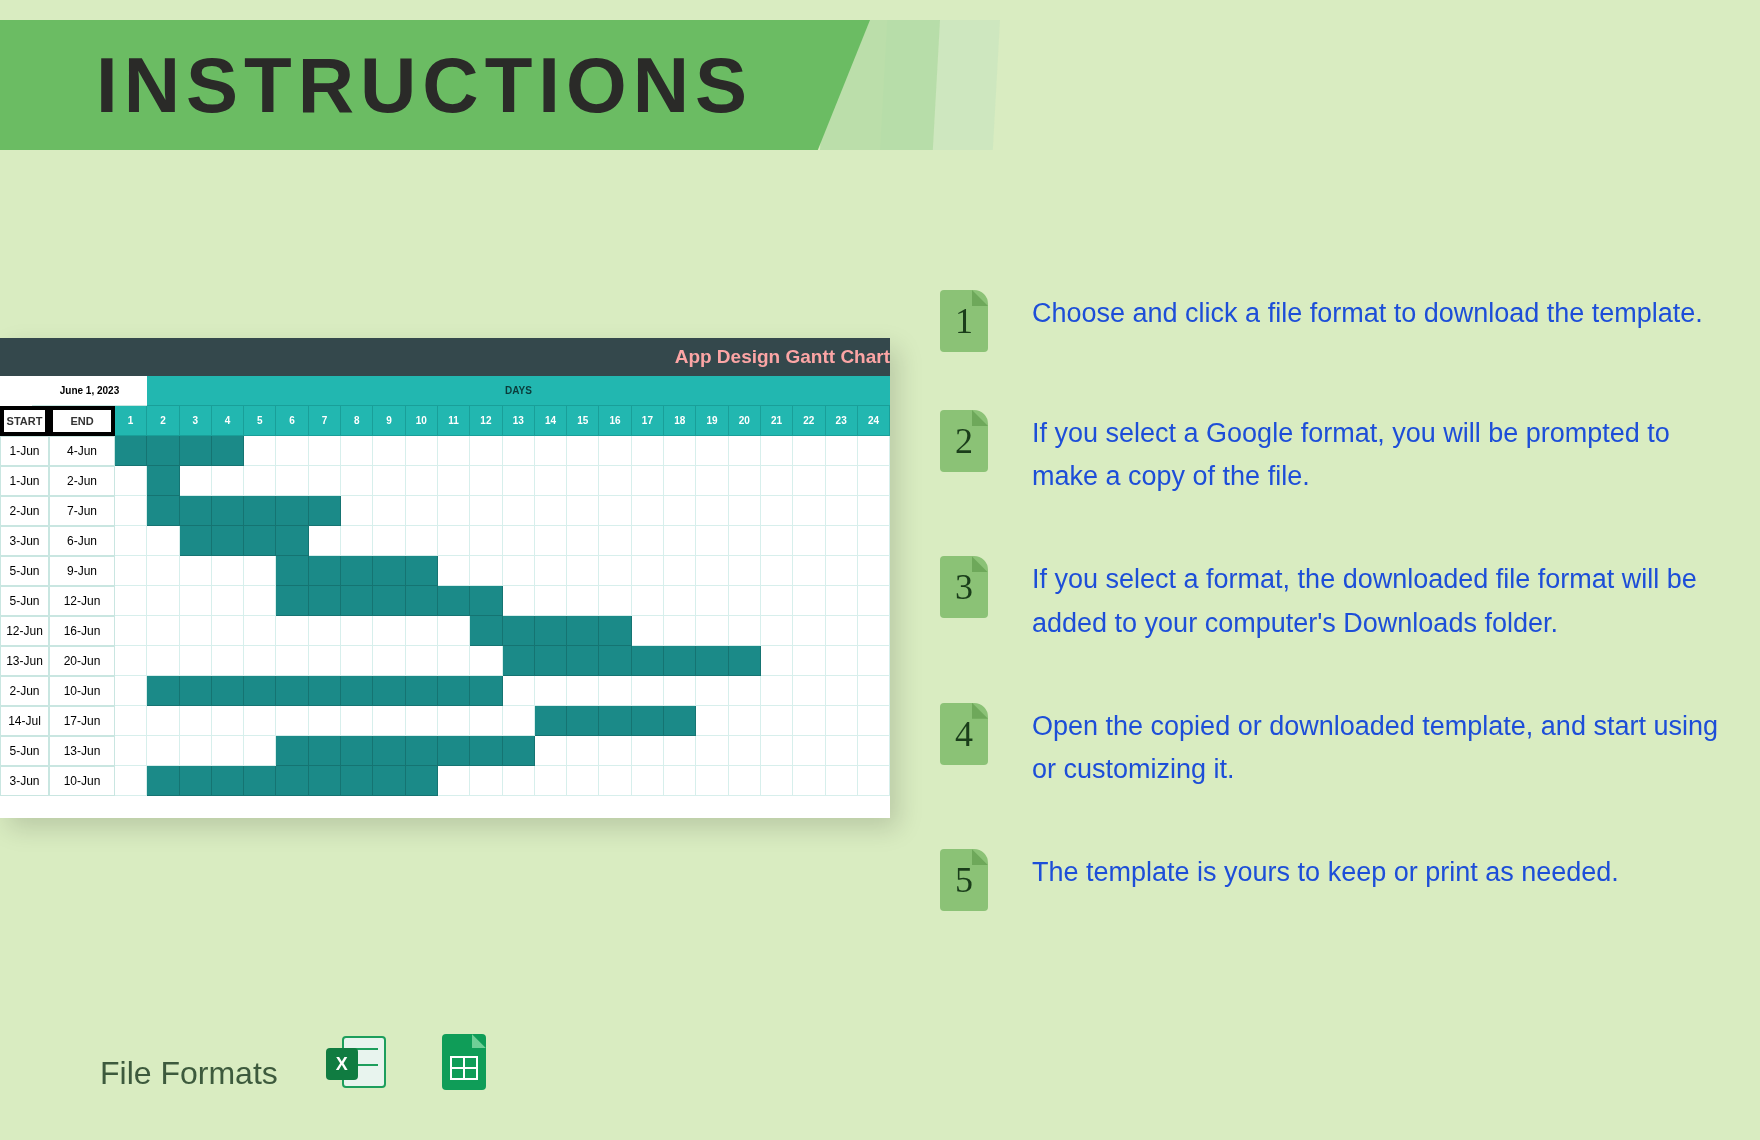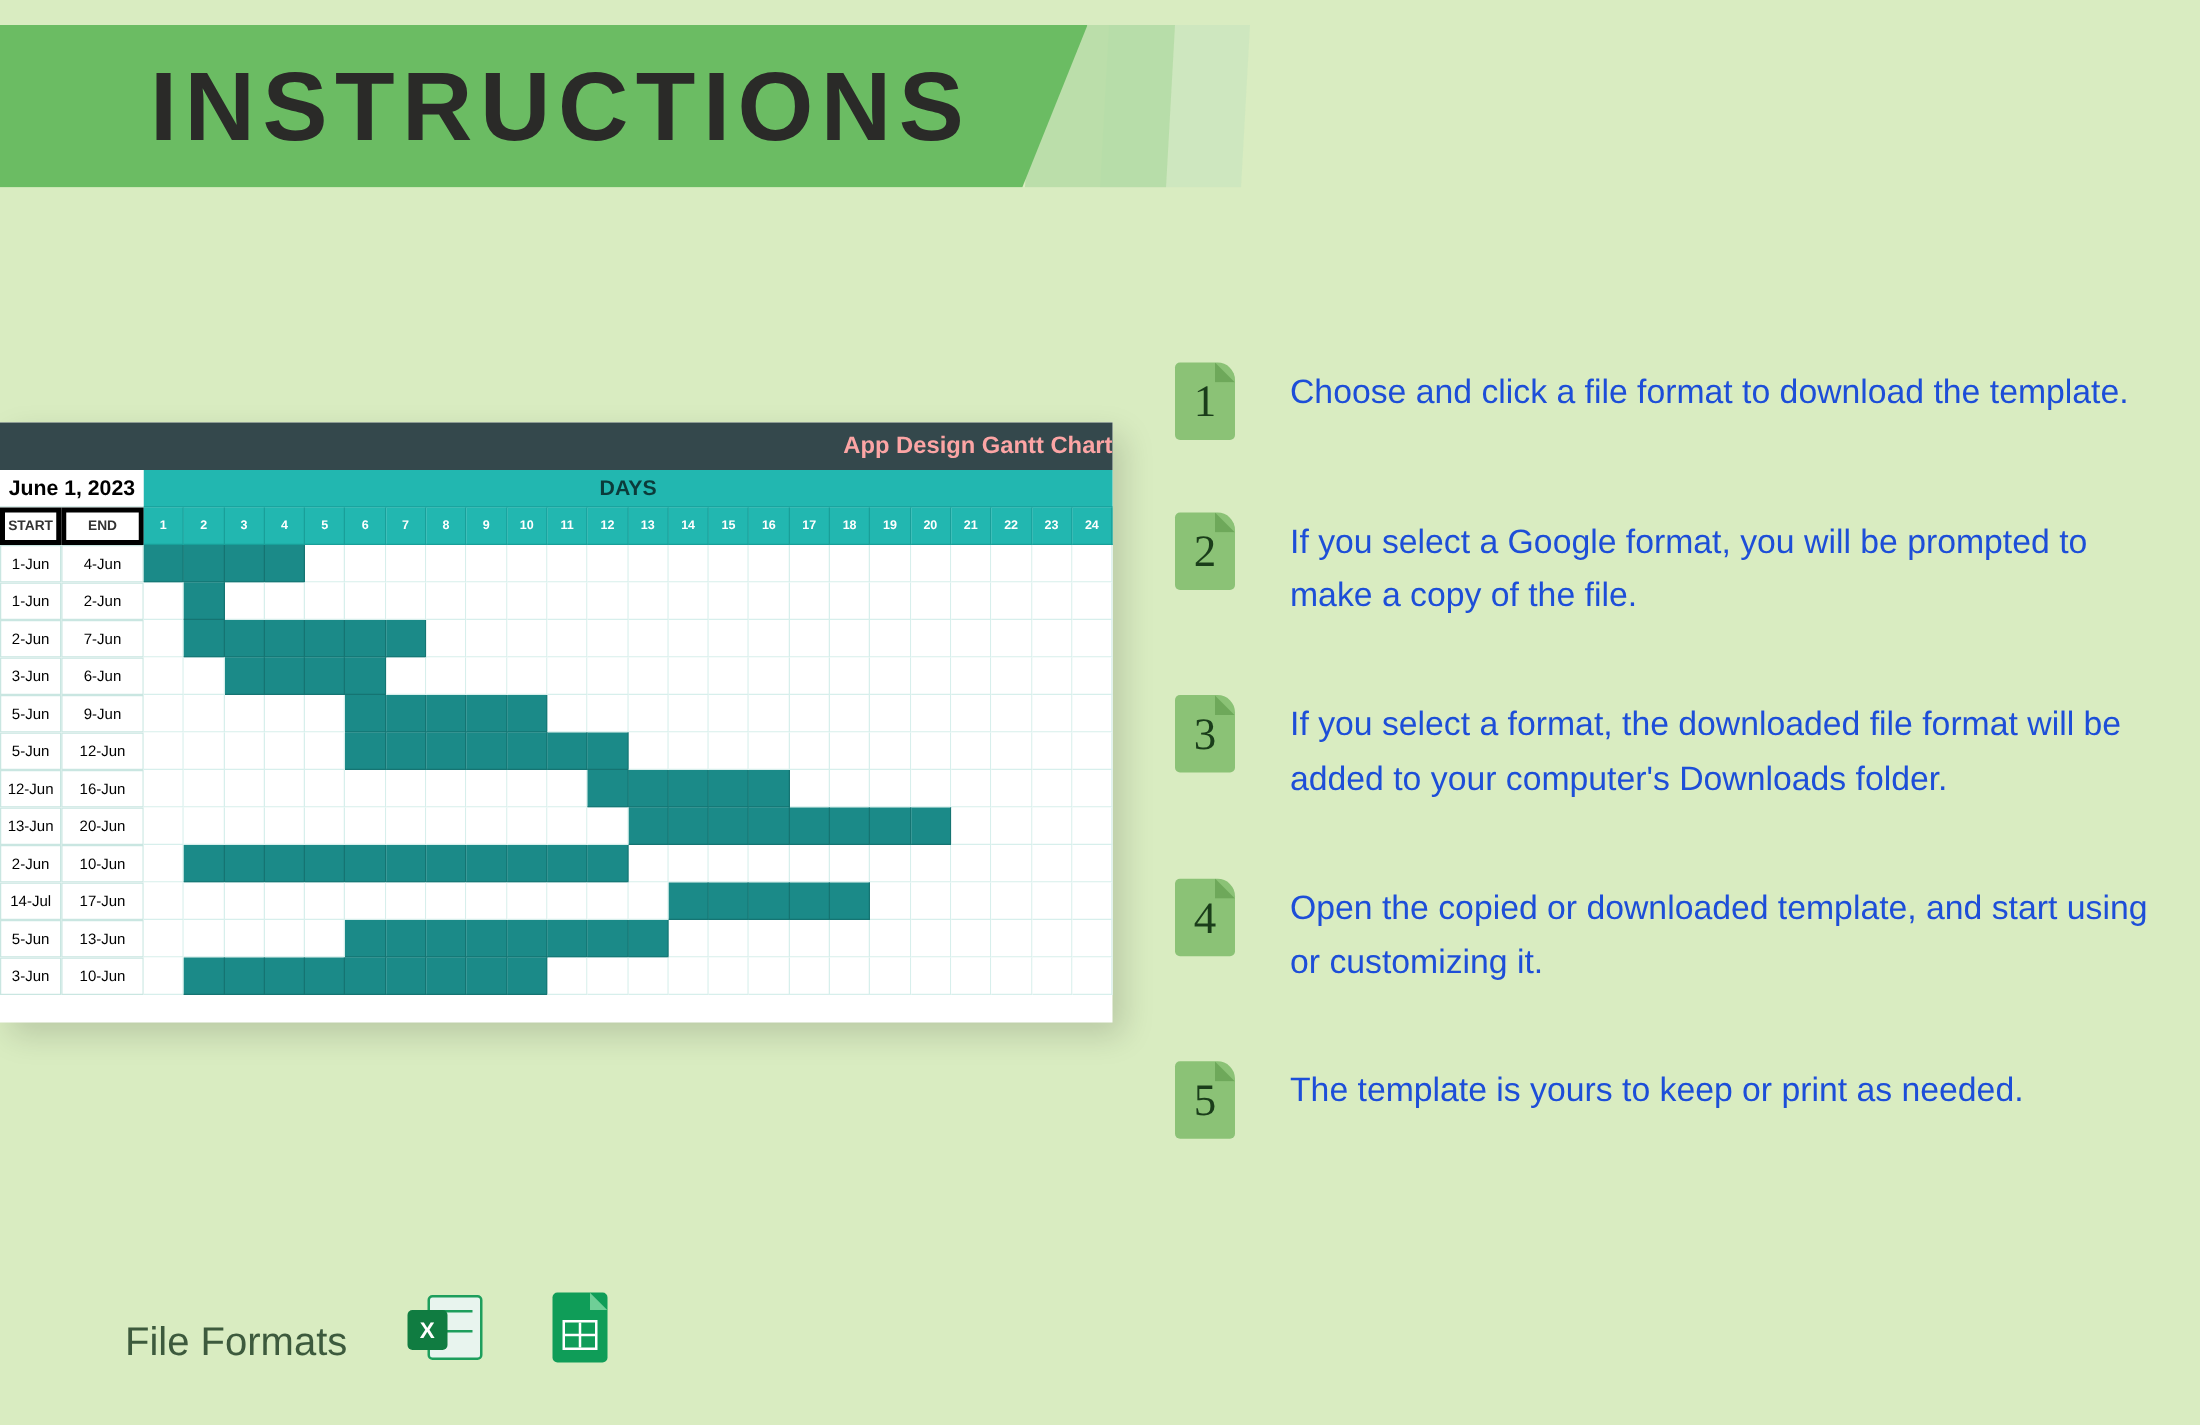--- a/index.html
+++ b/index.html
@@ -40,21 +40,21 @@
   position: absolute;
   left: 880px; top: 0;
   width: 120px; height: 130px;
   background: #c9e6bd;
   clip-path: polygon(6% 0, 100% 0, 94% 100%, 0 100%);
   opacity: 0.7;
 }
 .page-title {
   position: relative;
   z-index: 2;
-  margin-left: 120px;
+  margin-left: 96px;
   font-size: 78px;
   font-weight: 900;
   letter-spacing: 6px;
   color: #2a2a28;
   font-family: Impact, 'Arial Black', sans-serif;
 }
 .gantt-card {
   position: absolute;
   top: 338px;
   left: 0;
@@ -68,21 +68,22 @@
   color: #fca5a5;
   font-weight: bold;
   text-align: right;
   font-size: 19px;
   line-height: 38px;
   height: 38px;
 }
 .gantt-hdr {
   display: flex;
   height: 30px;
-  font-size: 17px;
+  font-size: 10px;
+  margin-left: 32px;
 }
 .gantt-date {
   width: 115px;
   background: #fff;
   font-weight: bold;
   display: flex;
   align-items: center;
   justify-content: center;
   border-bottom: 1px solid #c9e6e1;
 }

